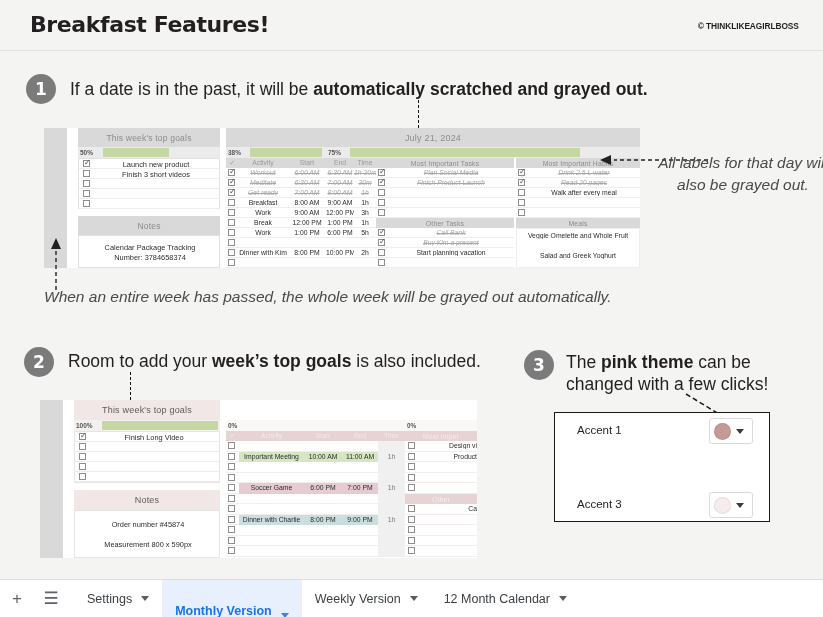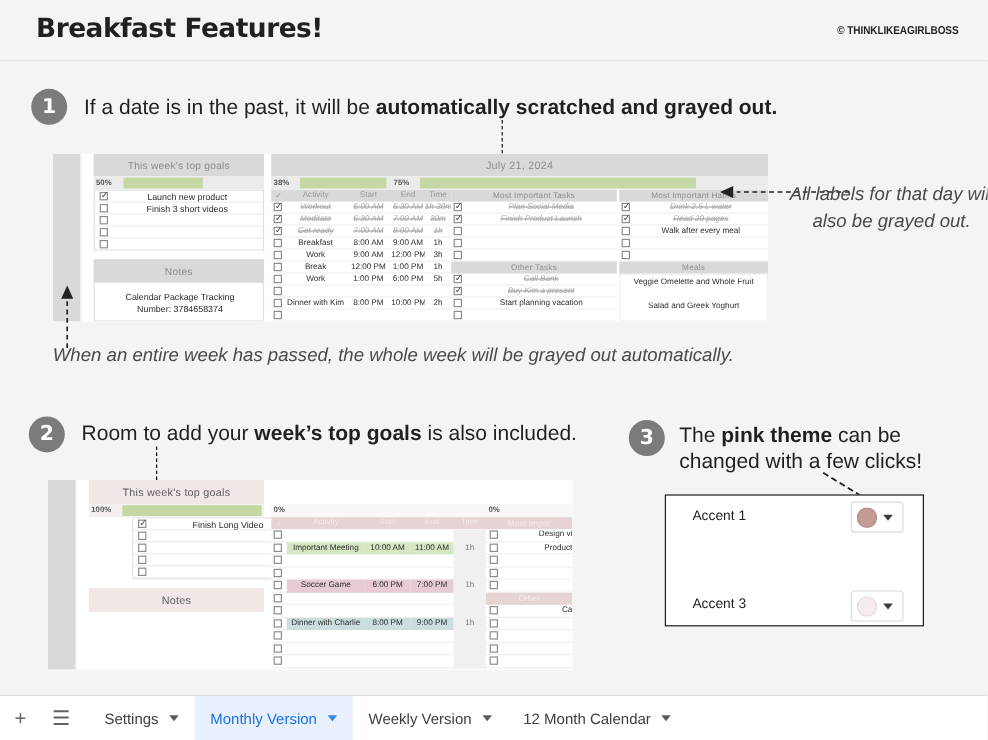--- a/index.html
+++ b/index.html
@@ -117,21 +117,21 @@
     width:34px; height:38px; display:flex;
     align-items:center; justify-content:center;
     font-size:17px; color:#5f6368;
   }
   .tab {
     height:38px; padding:0 13px;
     display:flex; align-items:center; gap:9px;
     font-size:12.5px; color:#3c4043;
     white-space:nowrap;
   }
-  .tab.active { background:#e8f0fe; color:#1a73e8; font-weight:normal; }
+  .tab.active { background:#e8f0fe; color:#1a73e8; font-weight:bold;align-items:flex-end; }
   .tab .tcaret {
     width:0; height:0;
     border-left:4px solid transparent; border-right:4px solid transparent;
     border-top:5px solid currentColor; opacity:.85;
   }
 
   
   .arrowline { position:absolute; }
 </style>
 </head>
@@ -384,21 +384,21 @@
 
   <div style="position:absolute; left:25px; top:0; width:155px; height:158px; background:#fff;">
     <div class="cardhdr" style="left:9px; top:0px; width:146px; height:20px; background:#f1e7e7; color:#5c5c5c; font-size:9px;">This week's top goals</div>
 
     <div style="position:absolute; left:9px; top:20px; width:146px; height:11px; background:#f4f0f0;">
       <span class="pctlabel" style="left:2px; top:2px;">100%</span>
       <div class="bar" style="left:28px; top:1px; width:116px; height:9px; background:#c5d8a4;"></div>
     </div>
 
     <div id="w2-goals" style="position:absolute; left:9px; top:31px; width:146px; height:52px;
-                background:#fff; border:1px solid #e8e4e4;margin-left:36px;">
+                background:#fff; border:1px solid #e8e4e4;">
         <div style="position:absolute;left:0;top:0px;width:144px;height:10px;border-bottom:1px solid #f0ecec;">
           <div class="cbx on" style="left:4px;top:1px;"></div>
           <div class="celltxt" style="left:18px;top:1px;width:122px;">Finish Long Video</div>
         </div>
         <div style="position:absolute;left:0;top:10px;width:144px;height:10px;border-bottom:1px solid #f0ecec;">
           <div class="cbx" style="left:4px;top:1px;"></div>
           <div class="celltxt" style="left:18px;top:1px;width:122px;"></div>
         </div>
         <div style="position:absolute;left:0;top:20px;width:144px;height:10px;border-bottom:1px solid #f0ecec;">
           <div class="cbx" style="left:4px;top:1px;"></div>
@@ -408,20 +408,25 @@
           <div class="cbx" style="left:4px;top:1px;"></div>
           <div class="celltxt" style="left:18px;top:1px;width:122px;"></div>
         </div>
         <div style="position:absolute;left:0;top:40px;width:144px;height:10px;border-bottom:1px solid #f0ecec;">
           <div class="cbx" style="left:4px;top:1px;"></div>
           <div class="celltxt" style="left:18px;top:1px;width:122px;"></div>
         </div>
       </div>
 
     <div class="cardhdr" style="left:9px; top:90px; width:146px; height:20px; background:#f1e7e7; color:#5c5c5c; font-size:9px;">Notes</div>
+    <div style="position:absolute; left:9px; top:110px; width:146px; height:48px;
+                background:#fff; border:1px solid #e8e4e4;">
+      <div class="celltxt" style="left:0; top:9px; width:146px;">Order number #45874</div>
+      <div class="celltxt" style="left:0; top:29px; width:146px;">Measurement 800 x 590px</div>
+    </div>
   </div>
 
   <div style="position:absolute; left:186px; top:0; width:251px; height:20px; background:#ffffff;"></div>
 
   <div style="position:absolute; left:186px; top:20px; width:119px; height:11px; background:#faf7f7;">
     <span class="pctlabel" style="left:2px; top:2px;">0%</span>
   </div>
   <div style="position:absolute; left:305px; top:20px; width:132px; height:11px; background:#faf7f7;">
     <span class="pctlabel" style="left:62px; top:2px;">0%</span>
   </div>

